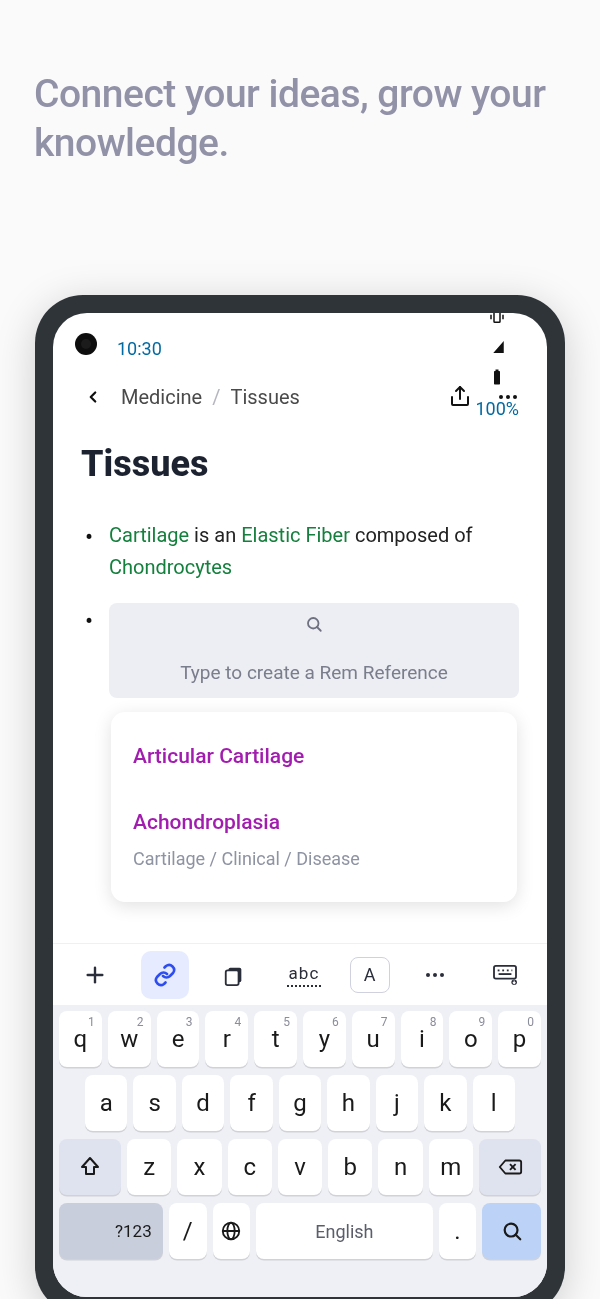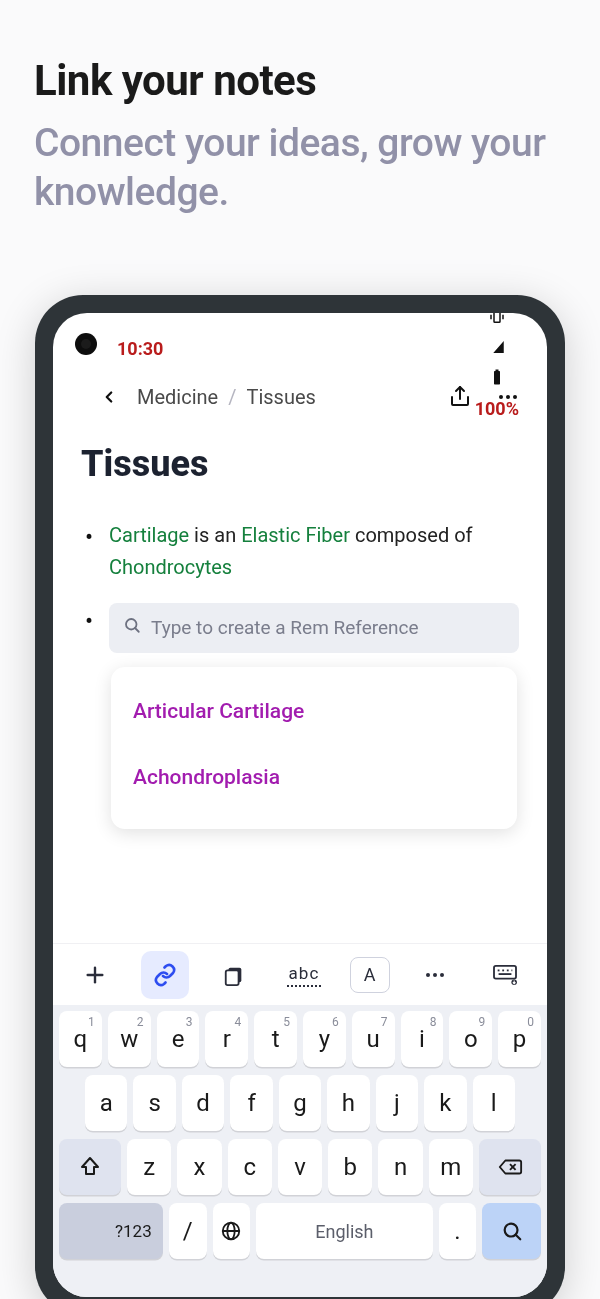--- a/index.html
+++ b/index.html
@@ -7,39 +7,39 @@
   .promo { padding: 56px 34px 0 34px; }
   .promo h1 { font-size: 42px; font-weight: 700; color: #1a1a1a; letter-spacing: -0.5px; }
   .promo p { margin-top: 14px; font-size: 39px; font-weight: 500; color: #9191a8; line-height: 1.25; letter-spacing: -0.5px; }
 
   .phone-wrap { position: absolute; top: 295px; left: 50%; transform: translateX(-50%); width: 530px; }
   .phone-frame { background: #2e3438; border-radius: 48px; padding: 18px; box-shadow: 0 8px 40px rgba(0,0,0,0.18); }
   .screen { background: #fff; border-radius: 34px; height: 984px; position: relative; overflow: hidden; }
   .camera { position: absolute; top: 20px; left: 22px; width: 22px; height: 22px; background: #0d0d0d; border-radius: 50%; }
   .camera::after { content:""; position:absolute; top:6px; left:6px; width:10px; height:10px; border-radius:50%; background:#1b1b1b; }
 
-  .status-bar { display: flex; align-items: center; justify-content: space-between; padding: 18px 28px 0 64px; height: 52px; font-size: 18px; font-weight: 700; color: #b91c1c; }
+  .status-bar { display: flex; align-items: center; justify-content: space-between; padding: 18px 28px 0 64px; height: 52px; font-size: 18px; font-weight: 400; color: #0369a1; }
   .status-right { display: flex; align-items: center; gap: 8px; flex-direction: column; }
   .status-right svg { width: 18px; height: 18px; }
 
-  .nav-bar { display: flex; align-items: center; padding: 18px 26px 8px 42px; gap: 14px; }
+  .nav-bar { display: flex; align-items: center; padding: 18px 26px 8px 26px; gap: 14px; }
   .nav-bar .back { width: 28px; height: 28px; display:flex; align-items:center; justify-content:center; font-size: 26px; color:#111; }
   .breadcrumb { flex: 1; display: flex; align-items: center; gap: 10px; color: #4a4a4a; font-size: 20px; }
   .breadcrumb .sep { color:#b5b5c0; }
   .nav-actions { display: flex; align-items: center; gap: 22px; }
   .nav-actions .ico { width: 26px; height: 26px; display:flex; align-items:center; justify-content:center; }
 
   .content { padding: 24px 28px 0 28px; }
   .content h2 { font-size: 36px; font-weight: 800; color:#1c2230; }
   ul.notes { list-style: none; margin-top: 34px; }
   ul.notes li { position: relative; padding-left: 28px; margin-bottom: 20px; font-size: 20px; color:#222; line-height: 1.6; }
   ul.notes li::before { content: "•"; position: absolute; left: 4px; top: -1px; font-size: 24px; color:#111; }
   .lnk { color: #15803d; }
 
-  .ref-input { margin-left: 0; display:flex; align-items:center; gap:10px; background:#eceef3; border-radius:8px; padding: 10px 14px; width: 100%; }
+  .ref-input { margin-left: 0; display:flex; align-items:center; gap:16px; background:#eceef3; border-radius:8px; padding: 10px 14px; width: 100%; flex-direction: column; }
   .ref-input .sicon { color:#6d7180; font-size:18px; }
   .ref-input .ph { color:#7a7d8c; font-size:19px; }
 
   .suggest { margin: 14px 2px 0 2px; background:#fff; border-radius:14px; box-shadow: 0 4px 18px rgba(0,0,0,0.12); padding: 18px 22px 12px 22px; }
   .sug-item { padding: 10px 0 16px 0; }
   .sug-title { font-size: 21px; color:#a21caf; font-weight: 500; margin-bottom:6px; }
   .sug-path { font-size: 18px; color:#8e93a3; }
 
   .toolbar { position:absolute; left:0; right:0; bottom: 292px; height: 62px; background:#fff; display:flex; align-items:center; justify-content:space-between; padding: 0 18px; border-top:1px solid #f0f0f3; }
   .tool { width:48px; height:48px; border-radius:10px; display:flex; align-items:center; justify-content:center; font-size:22px; color:#2a2d3a; }
@@ -55,21 +55,20 @@
   .key.mod { background:#dfe3ef; }
   .key.space { flex:4.2; font-size:18px; color:#5b5e6a; }
   .key.dark { background:#c9cedd; }
   .key.search { background:#bcd3f7; }
   .key.globe { flex: 1; }
 </style>
 </head>
 <body>
 
 <div class="promo">
-  <h1>Link your notes</h1>
   <p>Connect your ideas, grow your knowledge.</p>
 </div>
 
 <div class="phone-wrap">
   <div class="phone-frame">
     <div class="screen">
       <div class="camera"></div>
 
       <div class="status-bar">
         <span>10:30</span>
@@ -136,20 +135,21 @@
                   </svg>
               </span>
               <span class="ph">Type to create a Rem Reference</span>
             </div>
             <div class="suggest">
               <div class="sug-item">
                 <div class="sug-title">Articular Cartilage</div>
               </div>
               <div class="sug-item">
                 <div class="sug-title">Achondroplasia</div>
+                <div class="sug-path">Cartilage /  Clinical /  Disease</div>
               </div>
             </div>
           </li>
         </ul>
       </div>
 
       <div class="toolbar">
         <div class="tool">
           <svg width="22" height="22" viewBox="0 0 24 24" fill="none" stroke="#2a2d3a" stroke-width="2.6" stroke-linecap="round">
               <line x1="12" y1="4" x2="12" y2="20"></line>

